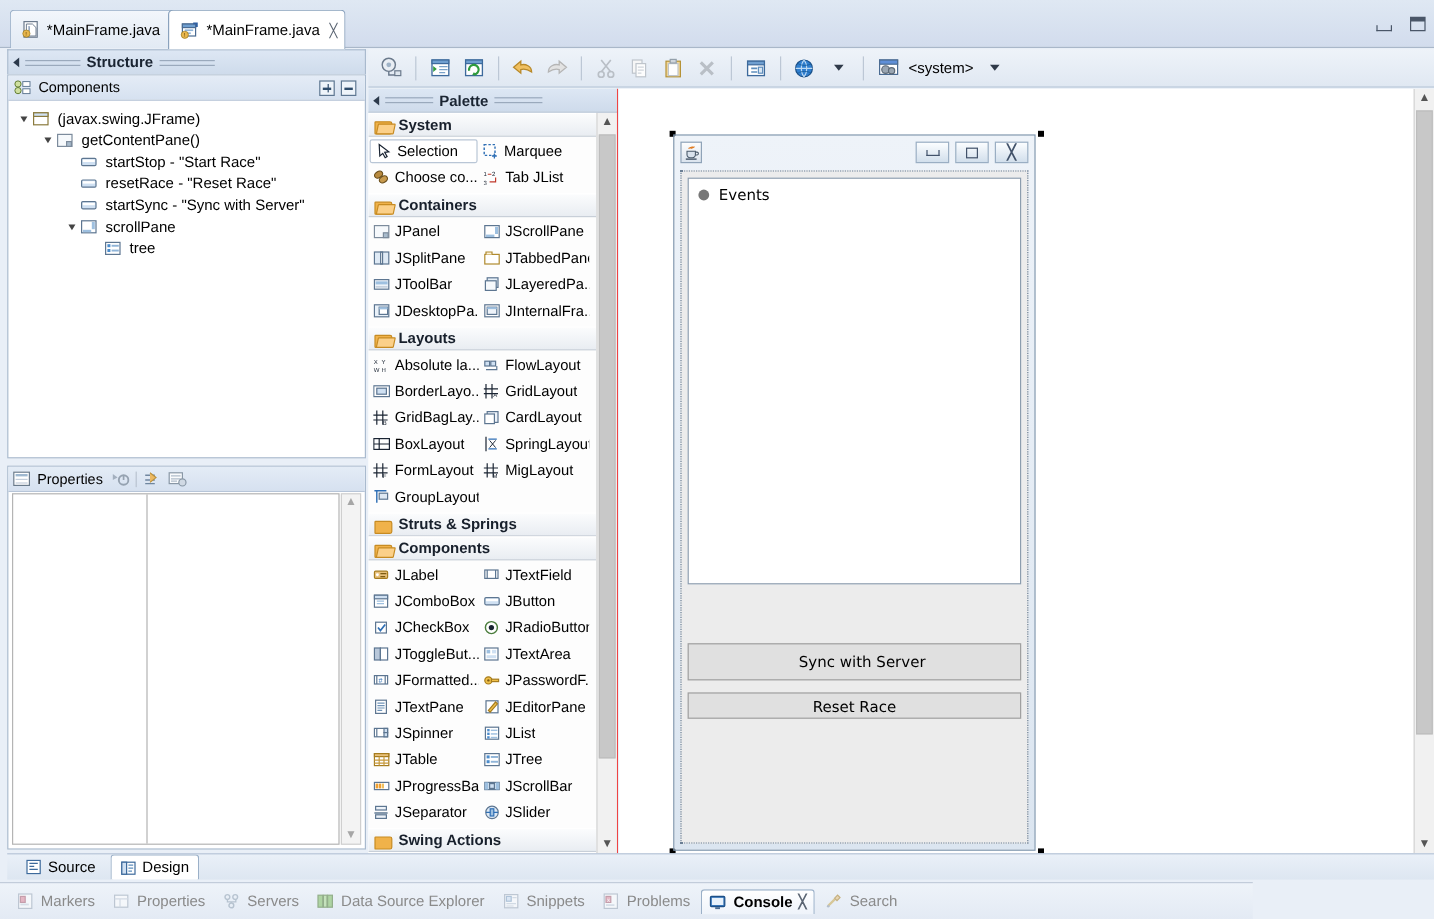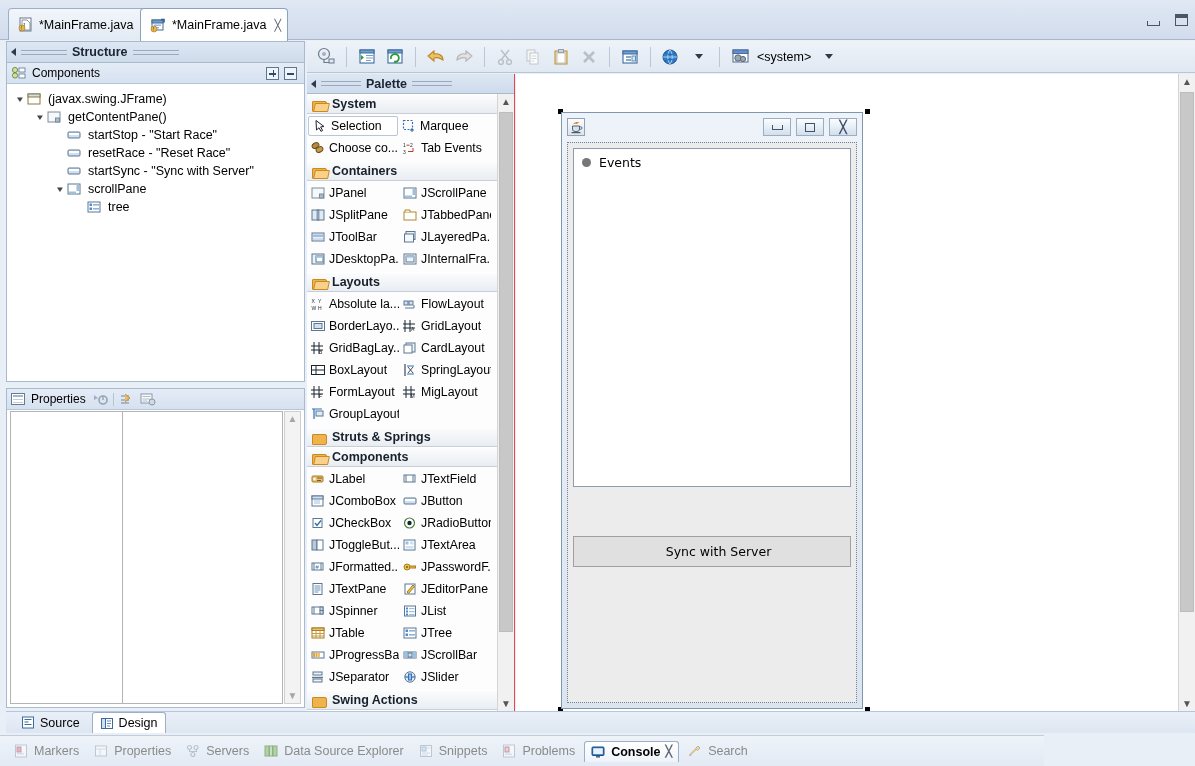--- a/index.html
+++ b/index.html
@@ -511,21 +511,21 @@
                 </svg></span>
               <span class="ptxt">Choose co...</span>
             </div>
             <div class="pitem">
               <span class="pi"><svg width="14" height="14" viewBox="0 0 14 14">
                   <text x="0" y="6" font-size="5" fill="#1a2432" font-family="Liberation Sans">1</text>
                   <text x="7" y="6" font-size="5" fill="#1a2432" font-family="Liberation Sans">2</text>
                   <text x="0" y="13" font-size="5" fill="#1a2432" font-family="Liberation Sans">3</text>
                   <path d="M3.5 4.2h3M10 7v3.5H5" fill="none" stroke="#c0392b" stroke-width="1"></path>
                 </svg></span>
-              <span class="ptxt">Tab Events</span>
+              <span class="ptxt">Tab JList</span>
             </div>
           </div>
         </div>
         <div class="pal-cat">
           <span class="folder open"></span>
           <span>Containers</span>
         </div>
         <div class="pal-rows">
           <div class="prow">
             <div class="pitem">
@@ -936,20 +936,23 @@
             <div class="jscrollpane">
               <div class="jstree">
                 <div class="jt-row">
                   <span class="jt-bullet"></span>
                   <span>Events</span>
                 </div>
               </div>
             </div>
             <div class="jbutton" style="top:393px;padding-left:13px;">
               <span>Sync with Server</span>
+            </div>
+            <div class="jbutton" style="top:434px;height:22px;">
+              <span>Reset Race</span>
             </div>
           </div>
         </div>
       </div>
     </div>
     <div class="canvas-scroll">
       <span class="sc-up" style="position:absolute;top:2px;left:0;right:0;text-align:center;font-size:10px;color:#555;">▲</span>
       <span class="cvthumb"></span>
       <span class="sc-dn" style="position:absolute;bottom:2px;left:0;right:0;text-align:center;font-size:10px;color:#555;">▼</span>
     </div>

